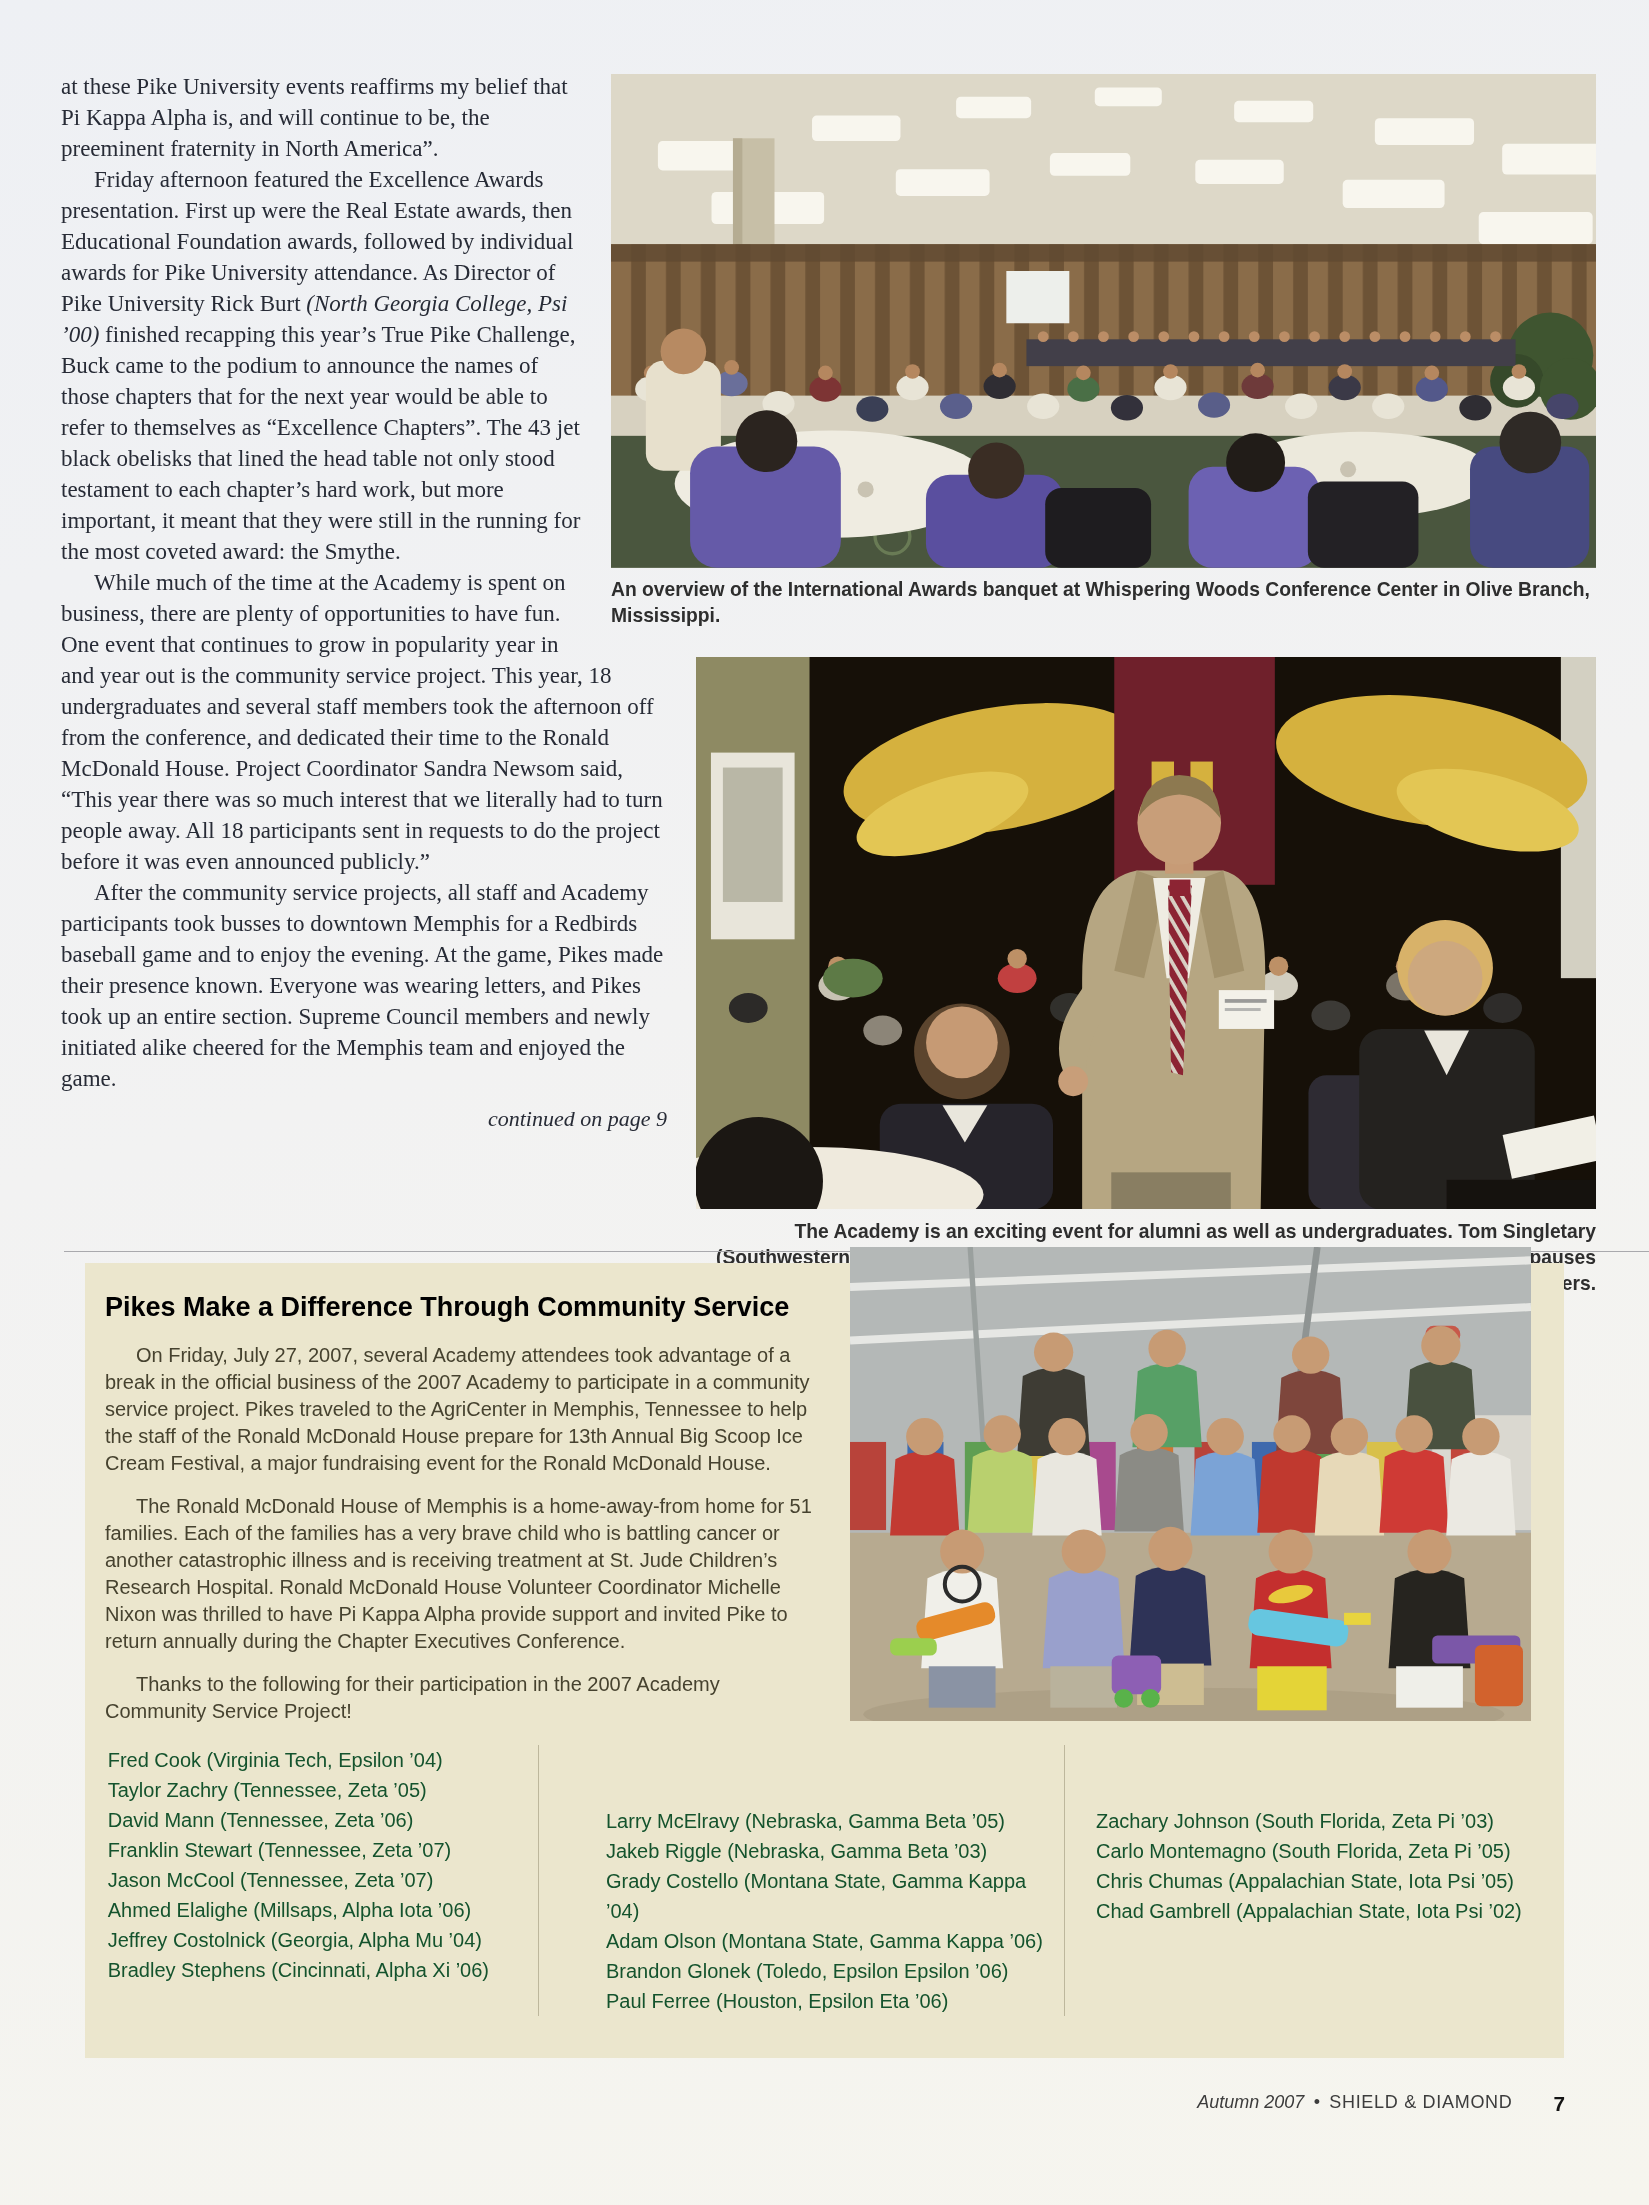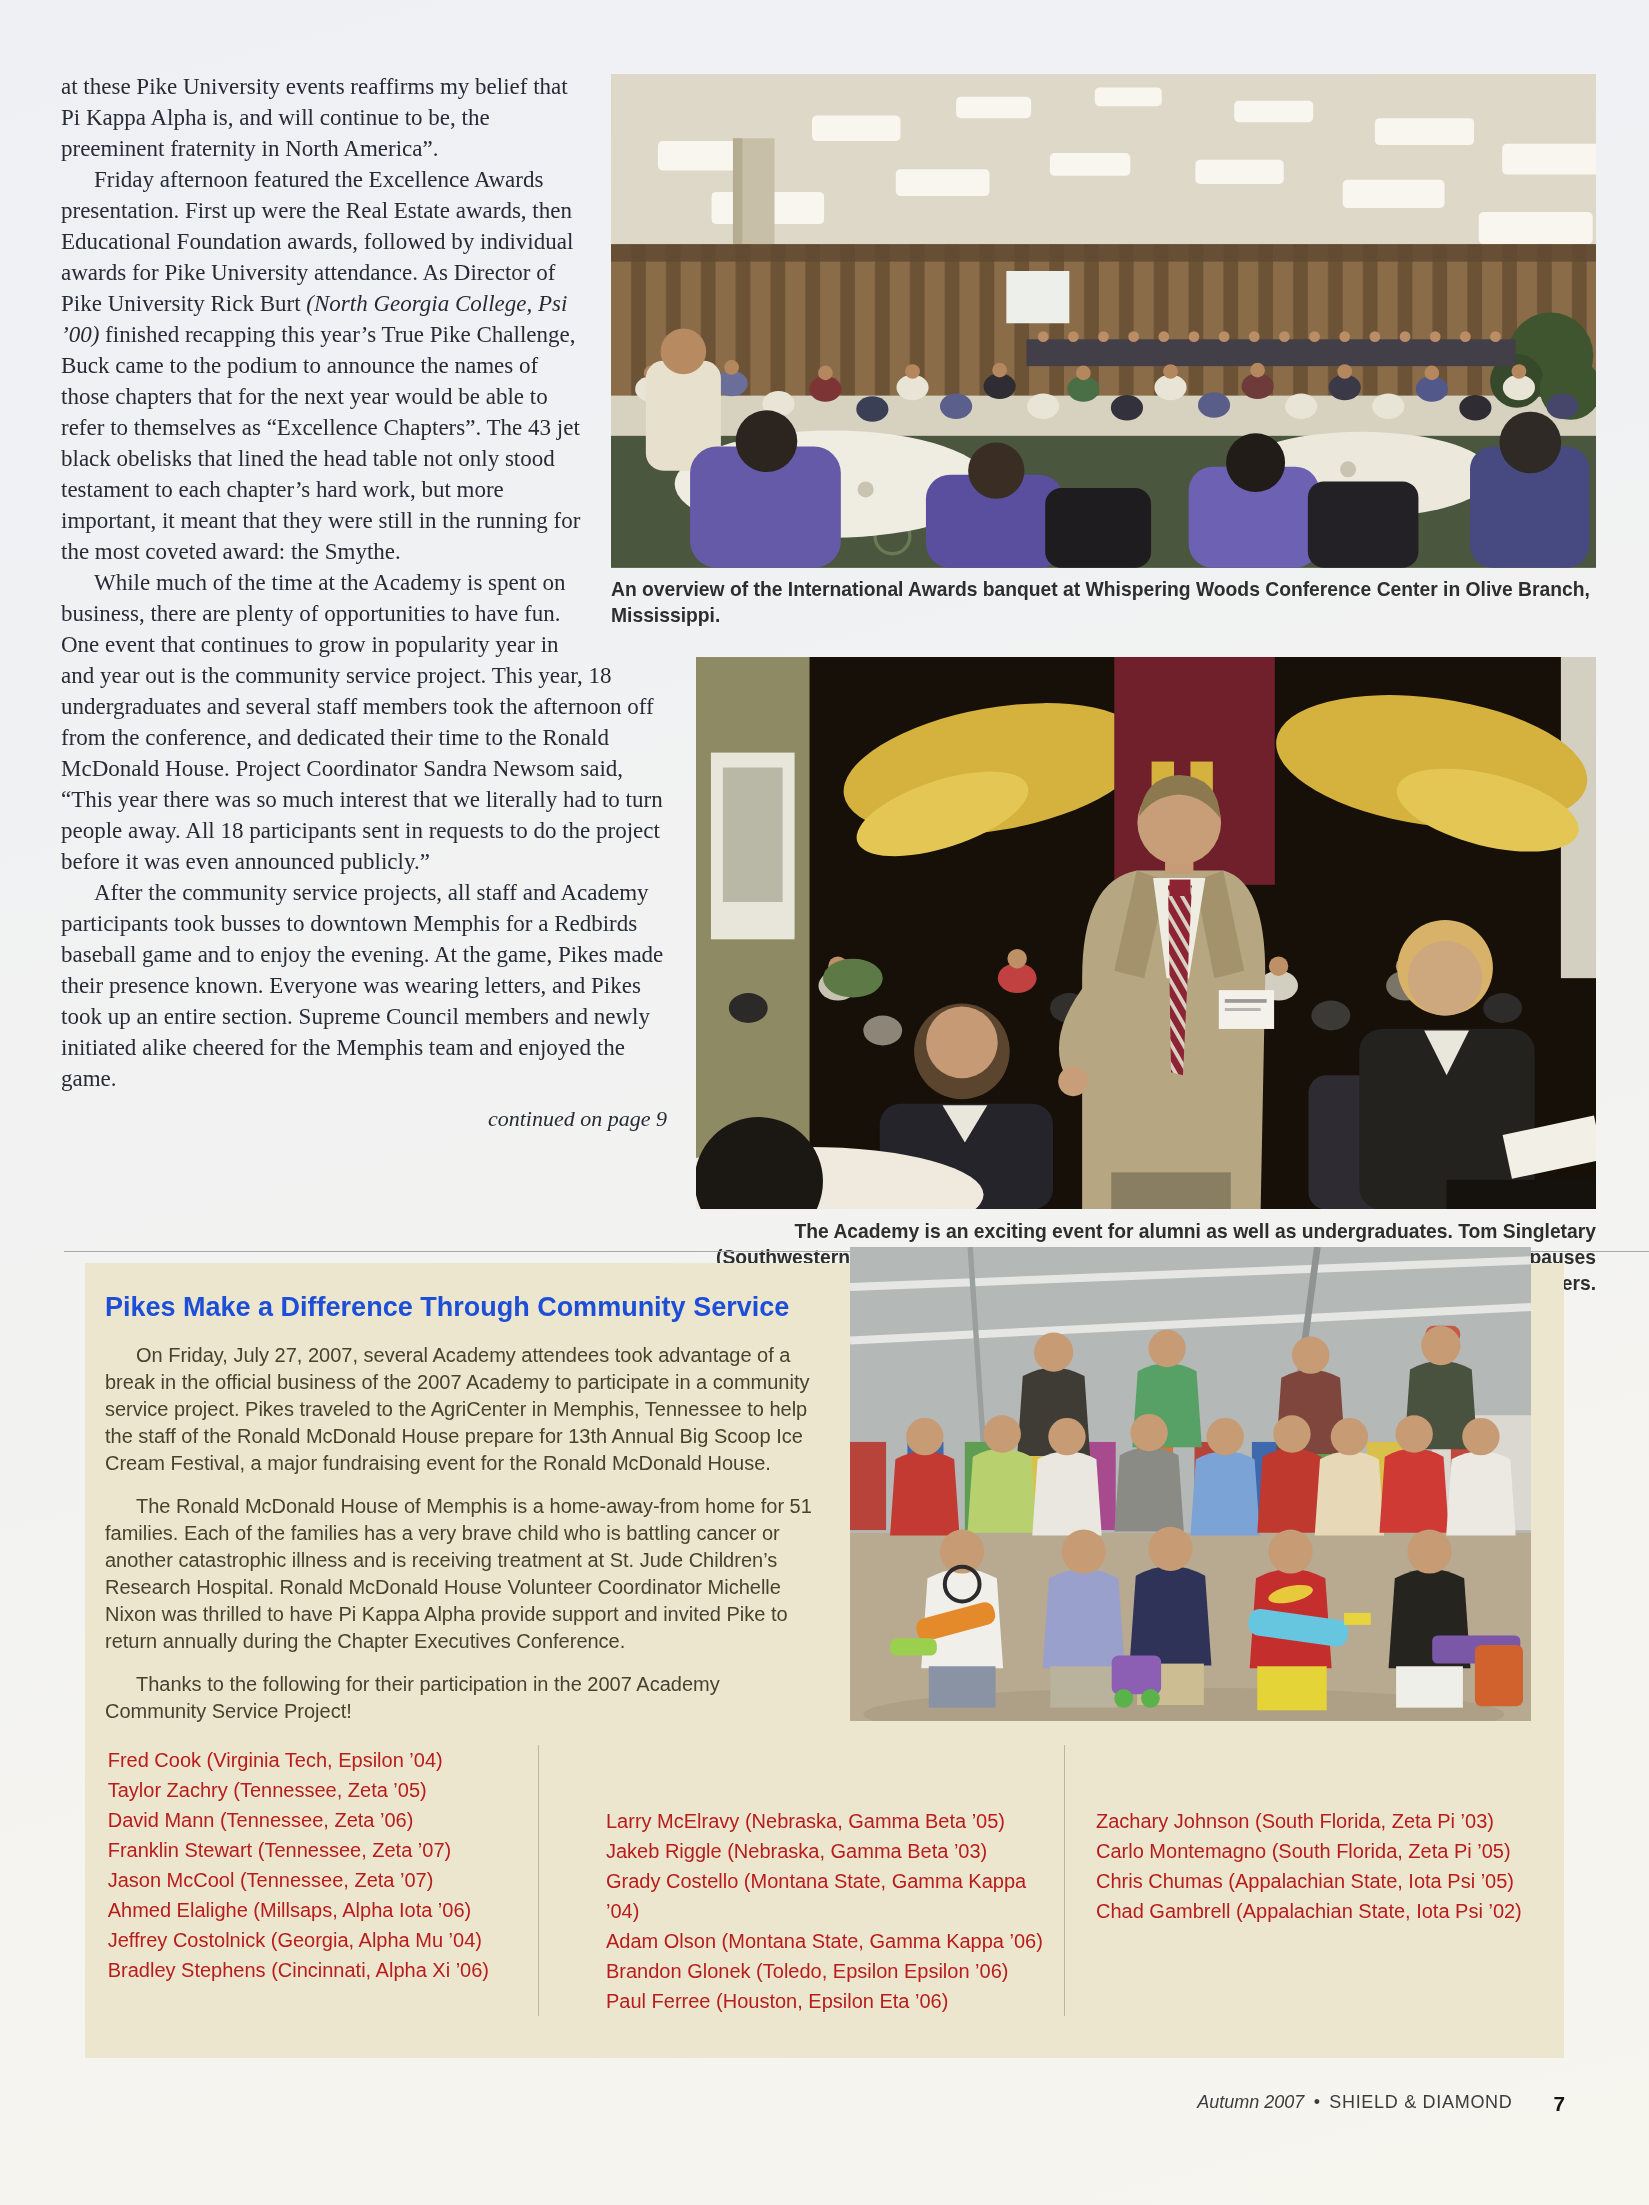--- a/index.html
+++ b/index.html
@@ -28,32 +28,32 @@
     text-align:right;font-style:italic;font-size:22px;margin-top:9.3px;
   }
   
   .rule{position:absolute;left:64px;top:1251px;width:1586px;height:1.3px;background:#a9a9ad;}
   
   .sidebar{
     position:absolute;left:85px;top:1263px;width:1479px;height:795px;
     background:#ebe6cd;box-sizing:border-box;padding:23px 33px 17.3px 20px;
   }
   .sidebar-title{
-    font-weight:bold;font-size:27px;line-height:33px;color:#1d4ed8;margin:5.3px 0 17.3px 0;
+    font-weight:bold;font-size:27px;line-height:33px;color:#000000;margin:5.3px 0 17.3px 0;
   }
   .float-photo3{float:right;width:681px;margin:-39px 0 17.3px 25px;}
   .sidebar p{
     font-size:20px;line-height:27px;color:#46422f;margin:0 0 16px 0;text-indent:31px;
   }
   .names{display:flex;clear:both;padding-top:4px;}
   .col{box-sizing:border-box;}
   .col1{width:413px;padding-left:2.7px;}
   .col2{flex:1;border-left:1.3px solid #bdb79c;padding:61px 0 0 67px;margin-left:20px;}
   .col3{width:467px;border-left:1.3px solid #bdb79c;padding:61px 0 0 31px;}
-  .name{font-size:20px;line-height:30px;color:#b91c1c;}
+  .name{font-size:20px;line-height:30px;color:#14532d;}
   
   .footer{
     position:absolute;top:2092px;right:85px;display:flex;align-items:flex-start;
     font-size:18px;color:#3c3c3c;
   }
   .footer .issue{font-style:italic;}
   .footer .sep{margin:0 9.3px;}
   .footer .mag{letter-spacing:0.7px;}
   .footer .pnum{font-weight:bold;font-size:20.7px;margin-left:41px;color:#141414;}
 </style>

